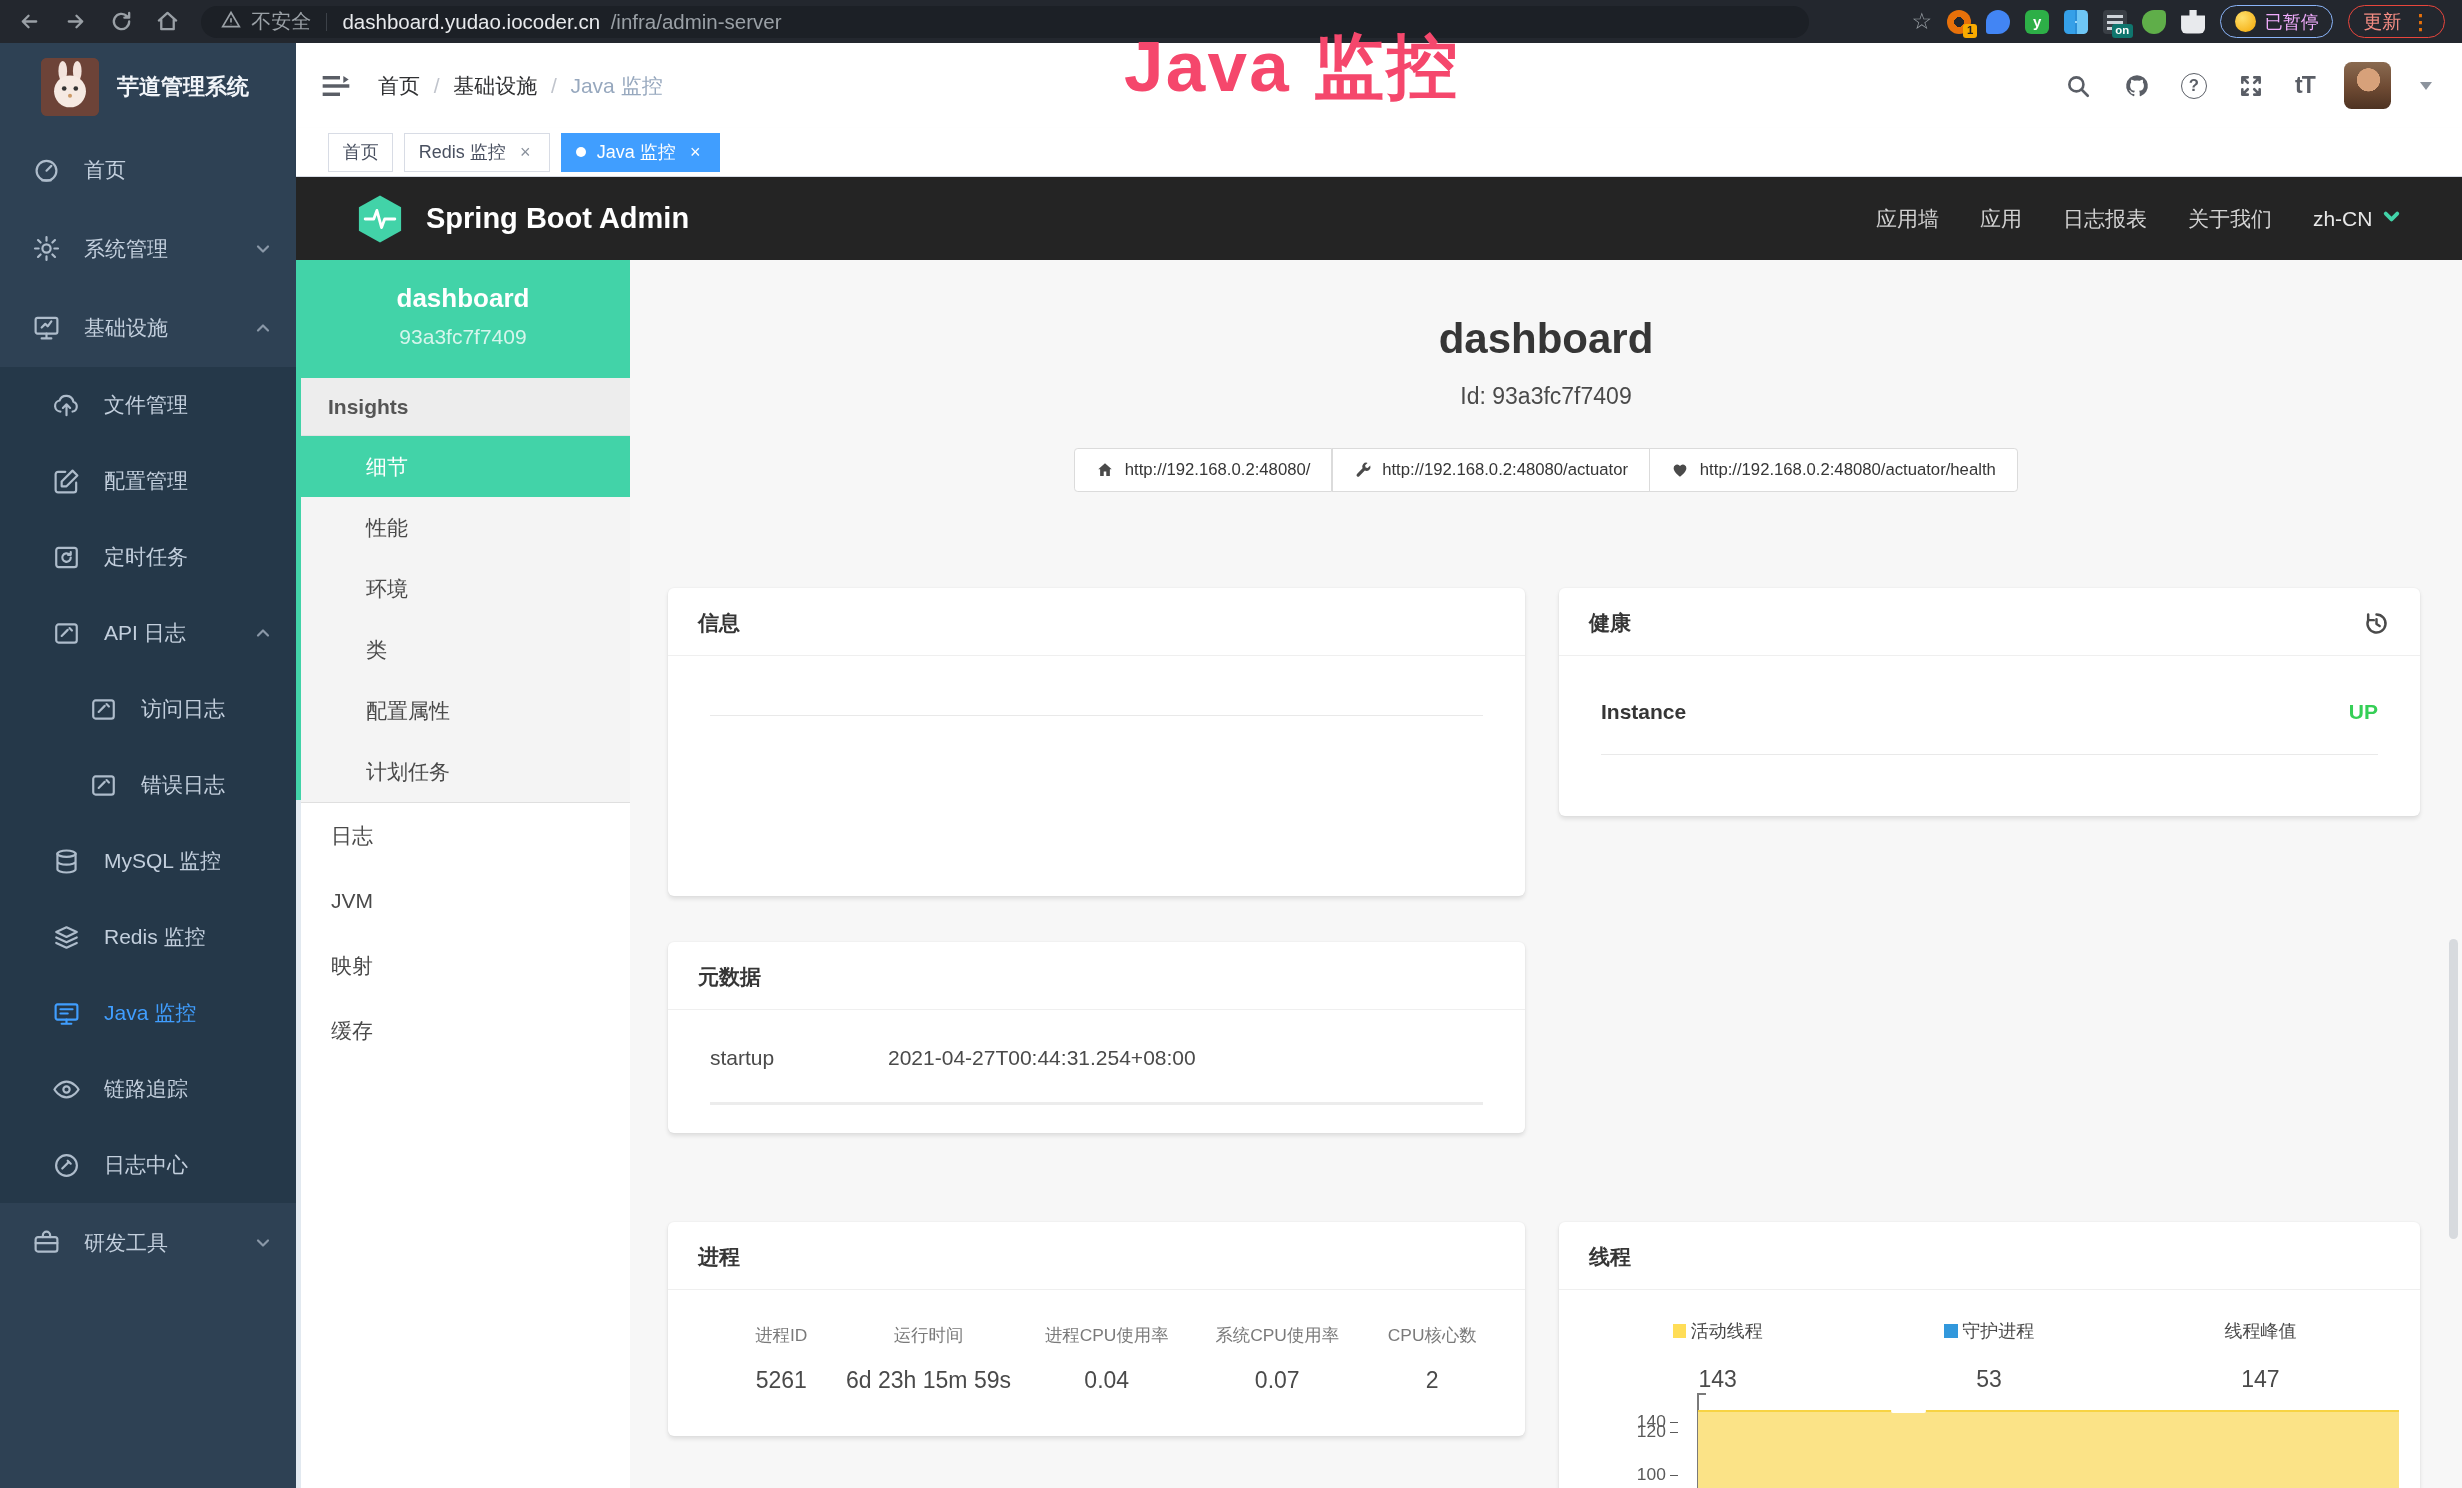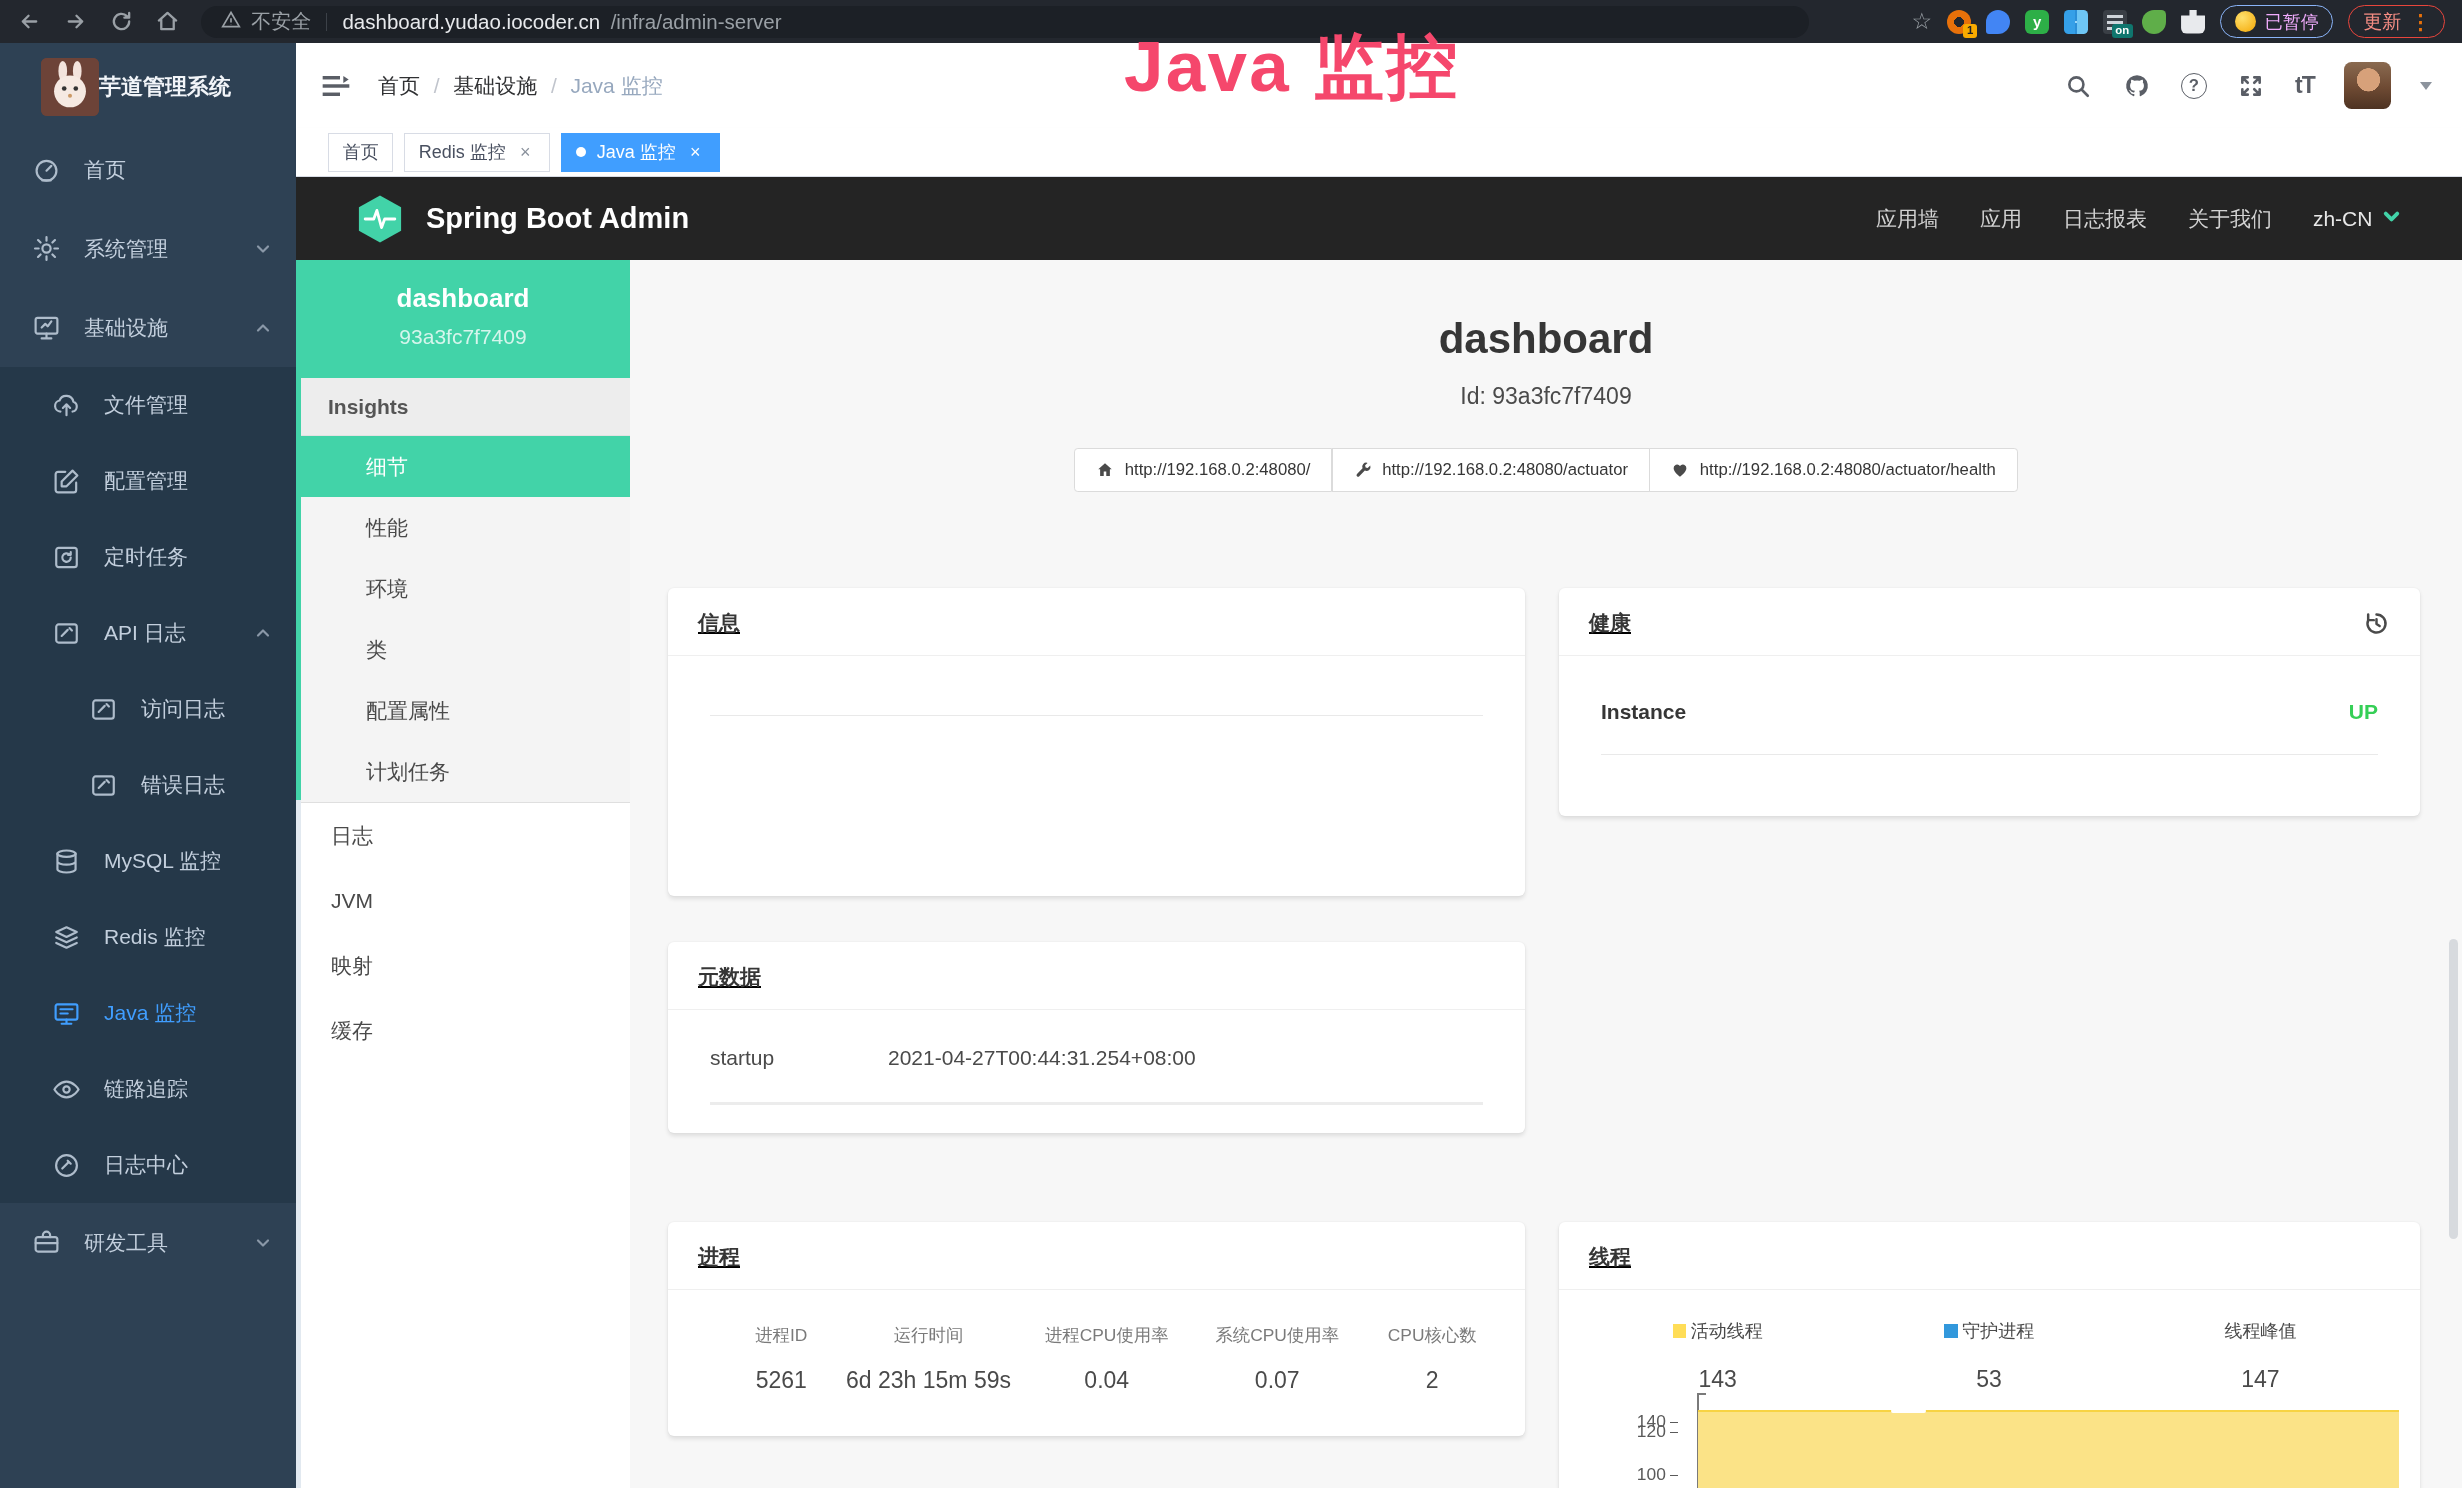--- a/index.html
+++ b/index.html
@@ -37,21 +37,21 @@
   .ext-puzzle { background:#e8eaed; border-radius:6px; clip-path:polygon(0 25%,35% 25%,35% 0,65% 0,65% 25%,100% 25%,100% 100%,0 100%); }
   .pill { height:33px; border-radius:16.7px; display:flex; align-items:center; gap:9px; padding:0 13.7px; flex:none; }
   .pill.paused { border:1.5px solid #8ab4f8; color:#f0abfc; font-size:18px; }
   .pill .emoji { width:21px; height:21px; border-radius:50%; background:radial-gradient(circle at 35% 32%, #ffe16e, #f6b51e 75%); }
   .pill.update { border:1.5px solid #e8453c; color:#f28b82; font-size:19px; }
   .pill.update .kebab { color:#e8710a; font-size:20.5px; font-weight:700; letter-spacing:0; }
 
   
   .app { position:absolute; left:0; top:43px; width:2462px; height:1445px; display:flex; }
   .sidebar { width:296px; flex:none; background:#2e4154; color:#c3cfdd; overflow:hidden; }
-  .logo { height:87px; display:flex; align-items:center; padding-left:41px; }
+  .logo { height:87px; display:flex; align-items:center; padding-left:41px; gap:18px; }
   .logo-img { width:58px; height:58px; border-radius:6px; overflow:hidden; flex:none; background:#6d4338; }
   .logo-title { font-size:22px; font-weight:700; color:#f2f5f9; }
   .mi { height:79px; display:flex; align-items:center; padding:0 23px 0 32px; font-size:21px; cursor:pointer; }
   .mi .micon { width:29px; height:29px; margin-right:23px; flex:none; color:#aebccb; }
   .mi .micon svg { width:100%; height:100%; stroke:currentColor; fill:none; stroke-width:1.8; stroke-linecap:round; stroke-linejoin:round; }
   .mi .chev { margin-left:auto; width:20px; height:20px; color:#8a98a8; }
   .mi .chev svg { width:100%; height:100%; stroke:currentColor; fill:none; stroke-width:2.6; stroke-linecap:round; stroke-linejoin:round; }
   .submenu { background:#253849; }
   .submenu .mi { height:76px; padding-left:52px; }
   .submenu .subsub .mi { padding-left:89px; }
@@ -117,21 +117,21 @@
   .csub { position:absolute; top:123px; left:0; right:0; text-align:center; font-size:23px; color:#4a4a4a; }
   .endpoints { position:absolute; top:188px; left:0; right:0; display:flex; justify-content:center; }
   .epbtn { height:44px; background:#fff; border:0.8px solid #dbdbdb; display:flex; align-items:center; gap:10.6px;
     padding:8px 21px; font-size:16.7px; color:#363636; margin-left:-0.8px; cursor:pointer; }
   .epbtn:first-child { border-radius:3.8px 0 0 3.8px; margin-left:0; }
   .epbtn:last-child { border-radius:0 3.8px 3.8px 0; }
   .epbtn svg { width:18px; height:18px; fill:#4a4a4a; stroke:none; }
   .epbtn.wr svg { fill:#4a4a4a; }
 
   .card { position:absolute; background:#fff; border-radius:6px; box-shadow:0 2.3px 4.6px rgba(10,10,10,.10), 0 0 0 0.8px rgba(10,10,10,.02); overflow:hidden; }
-  .chead { padding:21px 30px 18px; border-bottom:1.5px solid #efefef; display:flex; align-items:center;text-decoration:underline; }
+  .chead { padding:21px 30px 18px; border-bottom:1.5px solid #efefef; display:flex; align-items:center; }
   .chead .ct { font-size:21px; font-weight:700; color:#363636; }
   .chead .hico { margin-left:auto; width:27px; height:27px; color:#4a4a4a; }
   .chead .hico svg { width:100%; height:100%; stroke:currentColor; fill:none; stroke-width:2.2; stroke-linecap:round; stroke-linejoin:round; }
 
   .c-info  { left:38px;  top:328px;  width:857px; height:308px; }
   .c-health{ left:929px; top:328px; width:861px; height:228px; }
   .c-meta  { left:38px;  top:682px;  width:857px; height:191px; }
   .c-proc  { left:38px;  top:962px; width:857px; height:214px; }
   .c-thr   { left:929px; top:962px; width:861px; height:394px; }
 

